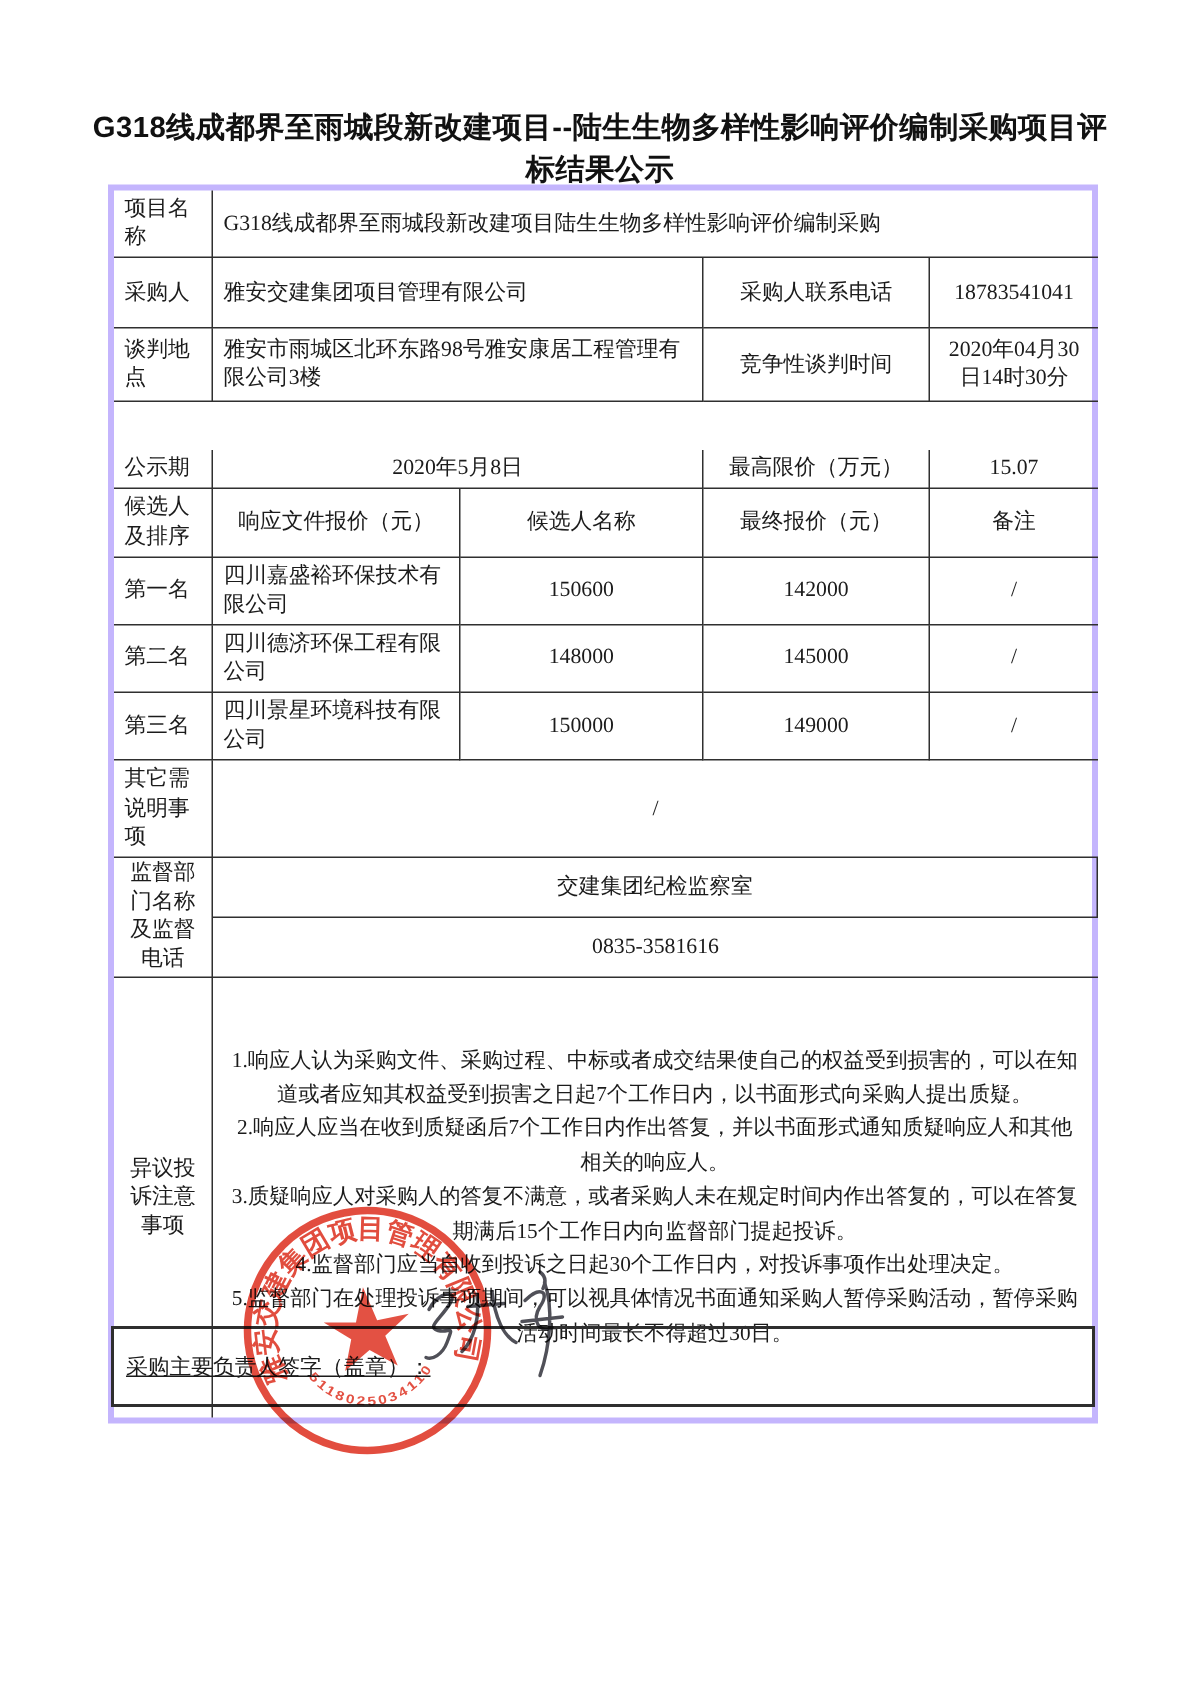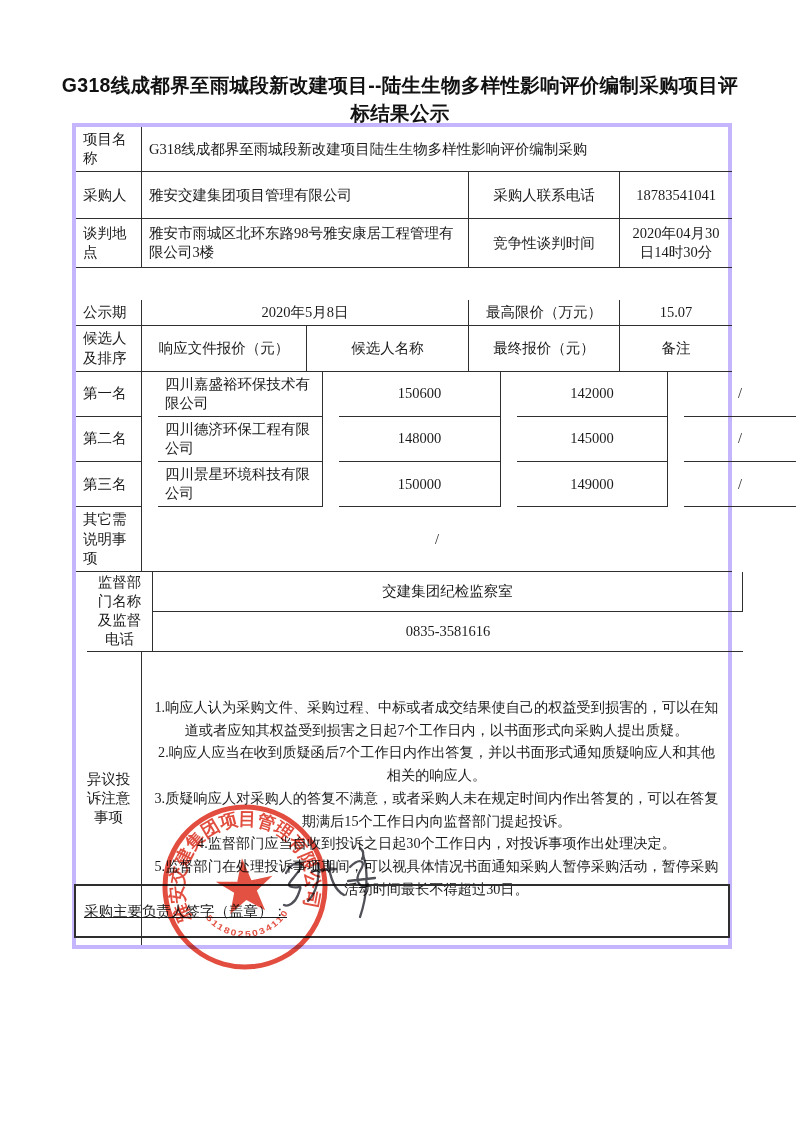--- a/index.html
+++ b/index.html
@@ -26,23 +26,23 @@
     display: flex; align-items: center; font-size: 14.5px; line-height: 1.32;
     padding: 3px 6px; min-height: 100%;
   }
   .row .c:last-child, .row2c .c:last-child { border-right: 0; }
   .last-row .c { border-bottom: 0; text-align: center; }
   .s2 { grid-column: span 2; }
   .s4 { grid-column: span 4; }
   .lab { padding-left: 7px; }
   .ctr { justify-content: center; text-align: center; }
   .h38 { min-height: 38px; } .h47 { min-height: 47px; } .h49 { min-height: 49px; }
-  .h26 { min-height: 26px; margin-top: 32px; } .h40 { min-height: 40px; } .h44 { min-height: 44px; gap: 16px; }
+  .h26 { min-height: 26px; margin-top: 32px; } .h40 { min-height: 40px; } .h44 { min-height: 44px; }
   .h41 { min-height: 41px; }
-  .sup { grid-template-rows: 40px 40px; margin-left: 11px; }
+  .sup { grid-template-rows: 40px 40px; }
   .sup .suplabel { grid-row: 1 / 3; justify-content: center; text-align: center; }
   .obj { grid-template-rows: 293px; }
   .obj .objlabel { justify-content: center; text-align: center; }
   .obj-text {
     flex-direction: column; justify-content: center; align-items: flex-start;
     padding: 8px 10px 8px 9px; font-size: 14.2px; line-height: 1.6;
   }
   .obj-line { width: 100%; }
   .sig-row {
     position: absolute; left: 74px; top: 884px; width: 656px; height: 54px;

